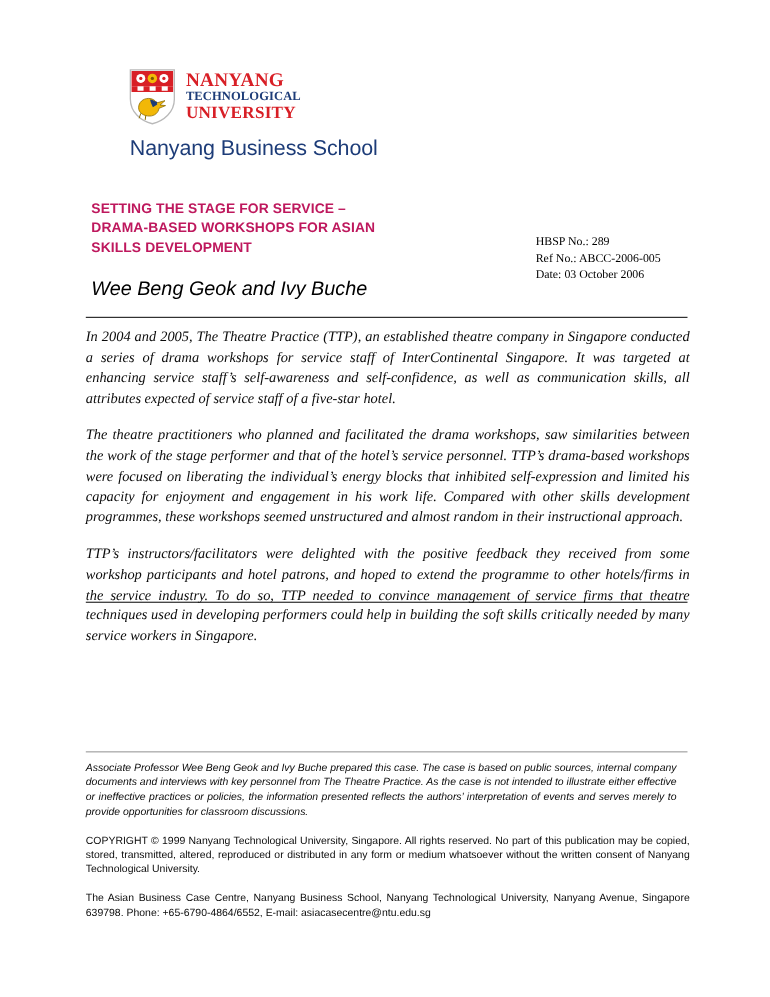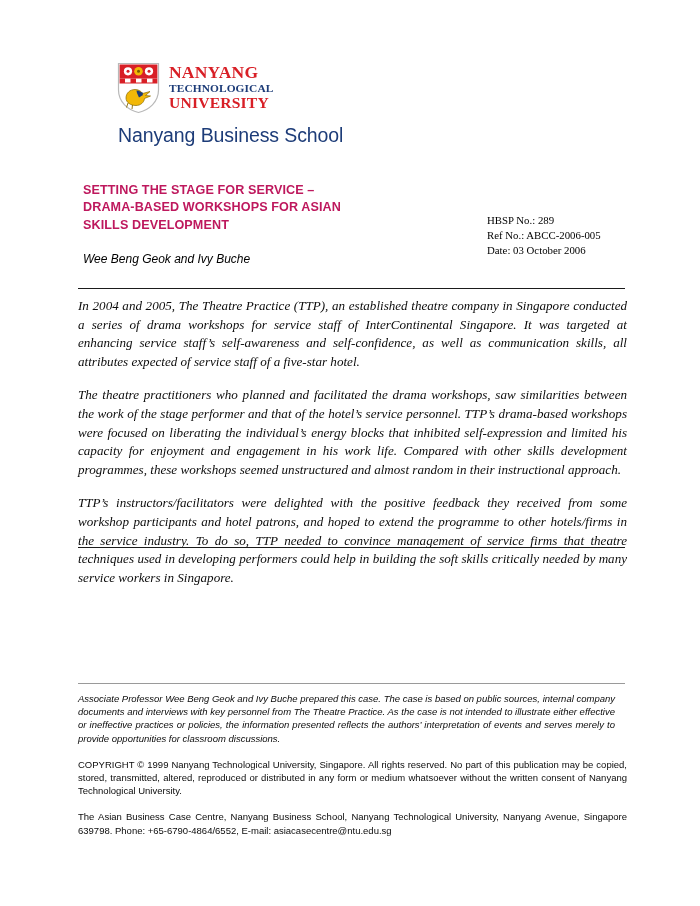--- a/index.html
+++ b/index.html
@@ -127,21 +127,21 @@
     font-weight: bold;
     font-size: 12.6px;
     line-height: 17.4px;
     letter-spacing: 0.1px;
     margin: 0;
     color: #be185d;
   }
   .doc-authors {
     font-family: "Liberation Sans", sans-serif;
     font-style: italic;
-    font-size: 12px;
+    font-size: 18px;
     margin: 0;
     padding-top: 18px;
     color: #000;
   }
 
   .meta-block {
     position: absolute;
     top: 185px;
     left: 487px;
     font-family: Liberation Serif, serif;

